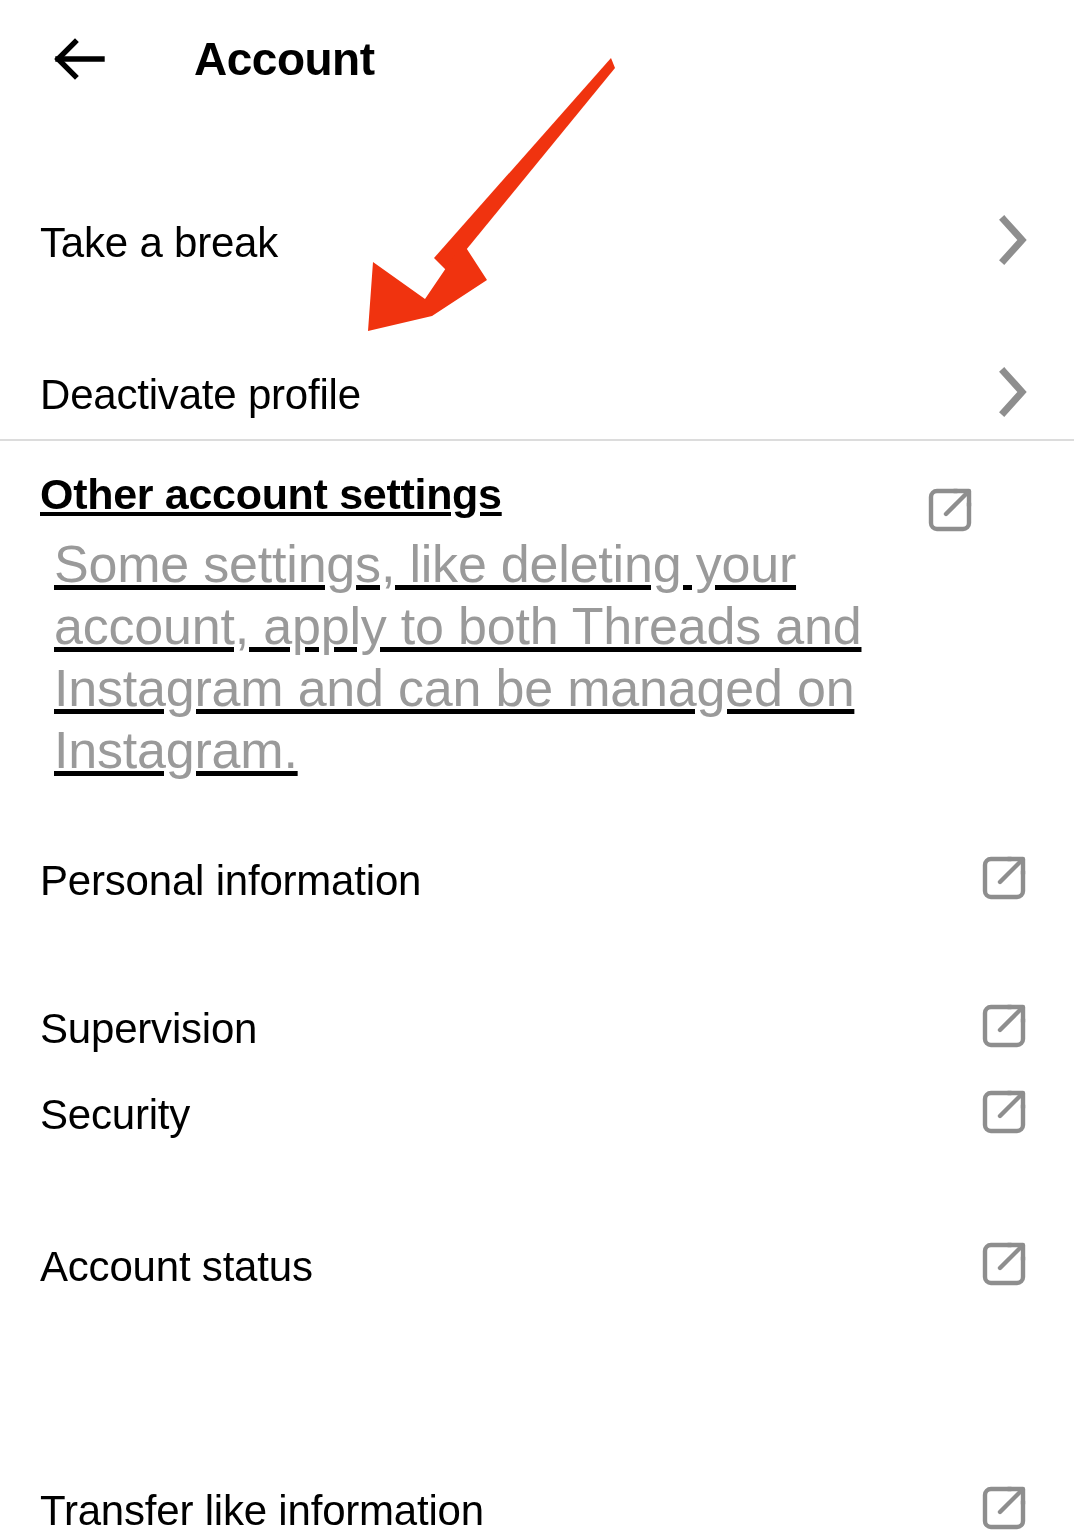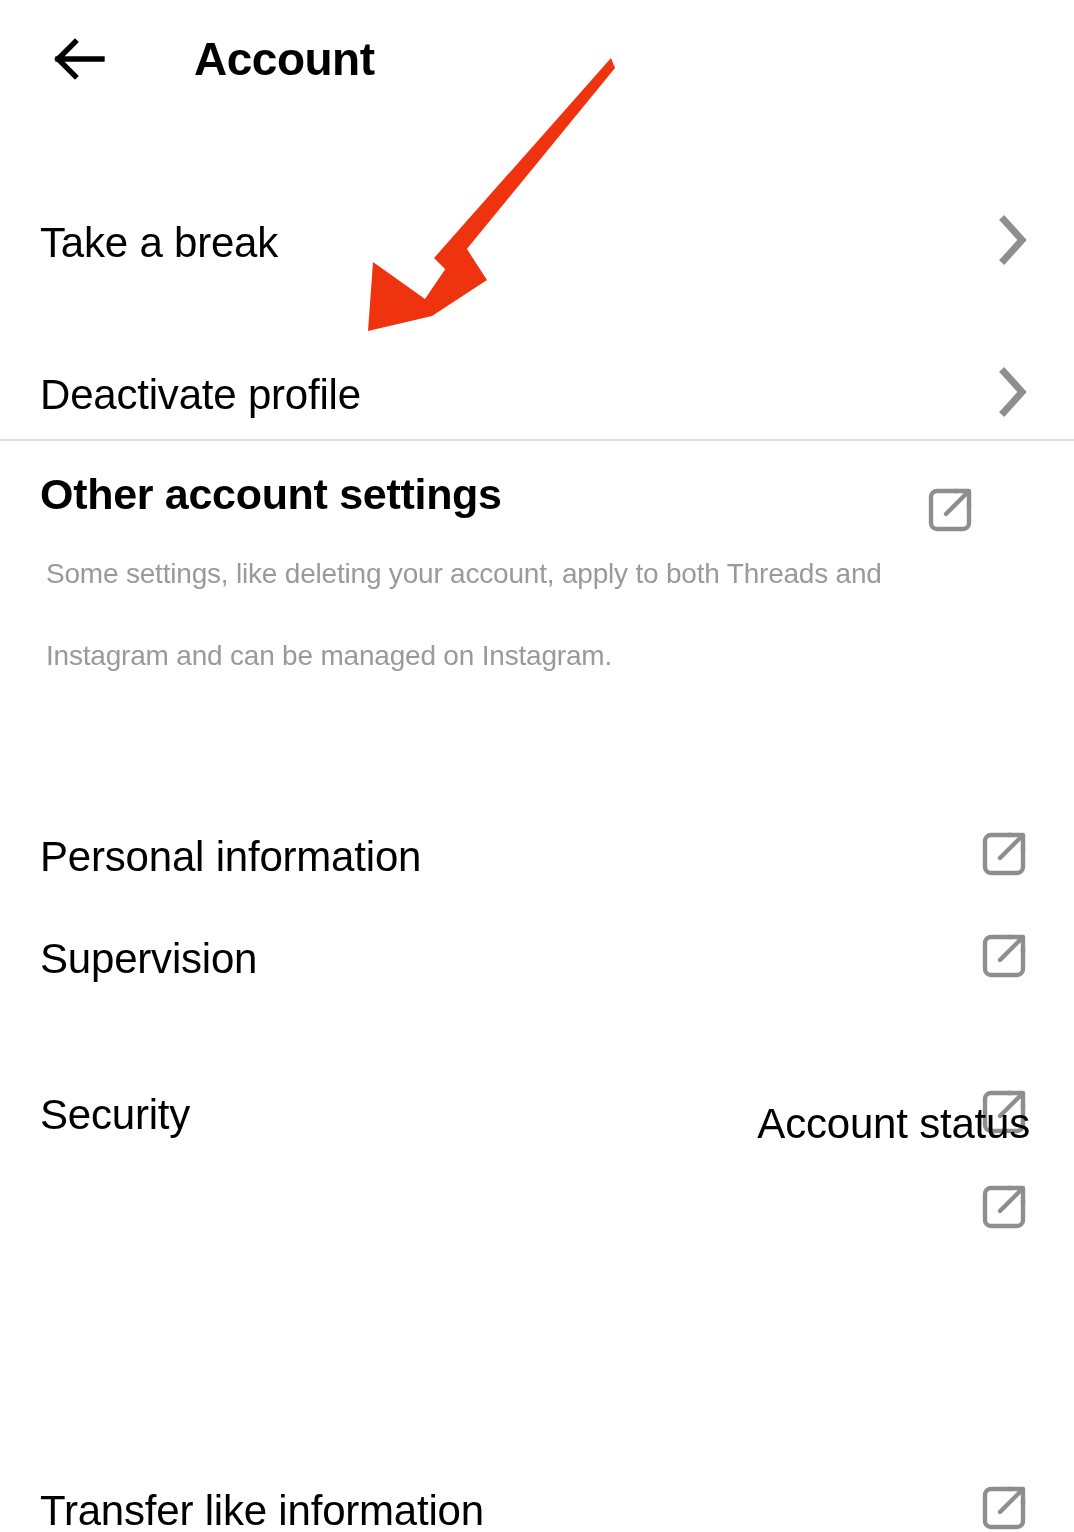--- a/index.html
+++ b/index.html
@@ -105,40 +105,41 @@
     position: absolute;
     left: 0;
     top: 470px;
     width: 1074px;
     box-sizing: border-box;
     padding-left: 40px;
     padding-right: 44px;
     display: flex;
     align-items: flex-start;
     cursor: pointer;
+    text-decoration: underline;
   }
   .section-text {
     flex: 1 1 auto;
     max-width: 880px;
   }
   .section-title {
     font-size: 43px;
     font-weight: bold;
     color: #000000;
     letter-spacing: -0.3px;
     line-height: 1.15;
     margin: 0 0 14px 0;
   }
   .section-desc {
-    font-size: 28px;
+    font-size: 52px;
     font-weight: normal;
     color: #9a9a9a;
-    line-height: 82px;
+    line-height: 62px;
     letter-spacing: -0.2px;
-    margin: 6px;
+    margin: 14px;
     max-width: 880px;
   }
   .section-accessory {
     flex: none;
     width: 56px;
     display: flex;
     justify-content: flex-end;
     padding-top: 14px;
   }
 
@@ -200,34 +201,34 @@
       <span class="extlink-icon">
         <svg width="52" height="52" viewBox="0 0 52 52" aria-hidden="true">
           <path d="M30 7 H45 V22" stroke="#8e8e8e" stroke-width="4.4" fill="none" stroke-linecap="round" stroke-linejoin="round"></path>
           <path d="M44 8 L22 30" stroke="#8e8e8e" stroke-width="4.4" fill="none" stroke-linecap="round"></path>
           <path d="M33 7 H13 a6 6 0 0 0 -6 6 V39 a6 6 0 0 0 6 6 H39 a6 6 0 0 0 6 -6 V19" stroke="#8e8e8e" stroke-width="4.4" fill="none" stroke-linecap="round" stroke-linejoin="round"></path>
         </svg>
       </span>
     </div>
   </div>
 
-  <div class="row" style="top:748px;">
+  <div class="row" style="top:772px;">
     <div class="row-label">Personal information</div>
     <div class="row-accessory">
       <span class="extlink-icon">
         <svg width="52" height="52" viewBox="0 0 52 52" aria-hidden="true">
           <path d="M30 7 H45 V22" stroke="#8e8e8e" stroke-width="4.4" fill="none" stroke-linecap="round" stroke-linejoin="round"></path>
           <path d="M44 8 L22 30" stroke="#8e8e8e" stroke-width="4.4" fill="none" stroke-linecap="round"></path>
           <path d="M33 7 H13 a6 6 0 0 0 -6 6 V39 a6 6 0 0 0 6 6 H39 a6 6 0 0 0 6 -6 V19" stroke="#8e8e8e" stroke-width="4.4" fill="none" stroke-linecap="round" stroke-linejoin="round"></path>
         </svg>
       </span>
     </div>
   </div>
 
-  <div class="row" style="top:850px;gap:40px;">
+  <div class="row" style="top:920px;gap:40px;">
     <div class="row-label">Supervision</div>
     <div class="row-accessory">
       <span class="extlink-icon">
         <svg width="52" height="52" viewBox="0 0 52 52" aria-hidden="true">
           <path d="M30 7 H45 V22" stroke="#8e8e8e" stroke-width="4.4" fill="none" stroke-linecap="round" stroke-linejoin="round"></path>
           <path d="M44 8 L22 30" stroke="#8e8e8e" stroke-width="4.4" fill="none" stroke-linecap="round"></path>
           <path d="M33 7 H13 a6 6 0 0 0 -6 6 V39 a6 6 0 0 0 6 6 H39 a6 6 0 0 0 6 -6 V19" stroke="#8e8e8e" stroke-width="4.4" fill="none" stroke-linecap="round" stroke-linejoin="round"></path>
         </svg>
       </span>
     </div>
@@ -239,21 +240,21 @@
       <span class="extlink-icon">
         <svg width="52" height="52" viewBox="0 0 52 52" aria-hidden="true">
           <path d="M30 7 H45 V22" stroke="#8e8e8e" stroke-width="4.4" fill="none" stroke-linecap="round" stroke-linejoin="round"></path>
           <path d="M44 8 L22 30" stroke="#8e8e8e" stroke-width="4.4" fill="none" stroke-linecap="round"></path>
           <path d="M33 7 H13 a6 6 0 0 0 -6 6 V39 a6 6 0 0 0 6 6 H39 a6 6 0 0 0 6 -6 V19" stroke="#8e8e8e" stroke-width="4.4" fill="none" stroke-linecap="round" stroke-linejoin="round"></path>
         </svg>
       </span>
     </div>
   </div>
 
-  <div class="row" style="top:1101px;flex-direction:column;">
+  <div class="row" style="top:1158px;">
     <div class="row-label">Account status</div>
     <div class="row-accessory">
       <span class="extlink-icon">
         <svg width="52" height="52" viewBox="0 0 52 52" aria-hidden="true">
           <path d="M30 7 H45 V22" stroke="#8e8e8e" stroke-width="4.4" fill="none" stroke-linecap="round" stroke-linejoin="round"></path>
           <path d="M44 8 L22 30" stroke="#8e8e8e" stroke-width="4.4" fill="none" stroke-linecap="round"></path>
           <path d="M33 7 H13 a6 6 0 0 0 -6 6 V39 a6 6 0 0 0 6 6 H39 a6 6 0 0 0 6 -6 V19" stroke="#8e8e8e" stroke-width="4.4" fill="none" stroke-linecap="round" stroke-linejoin="round"></path>
         </svg>
       </span>
     </div>

